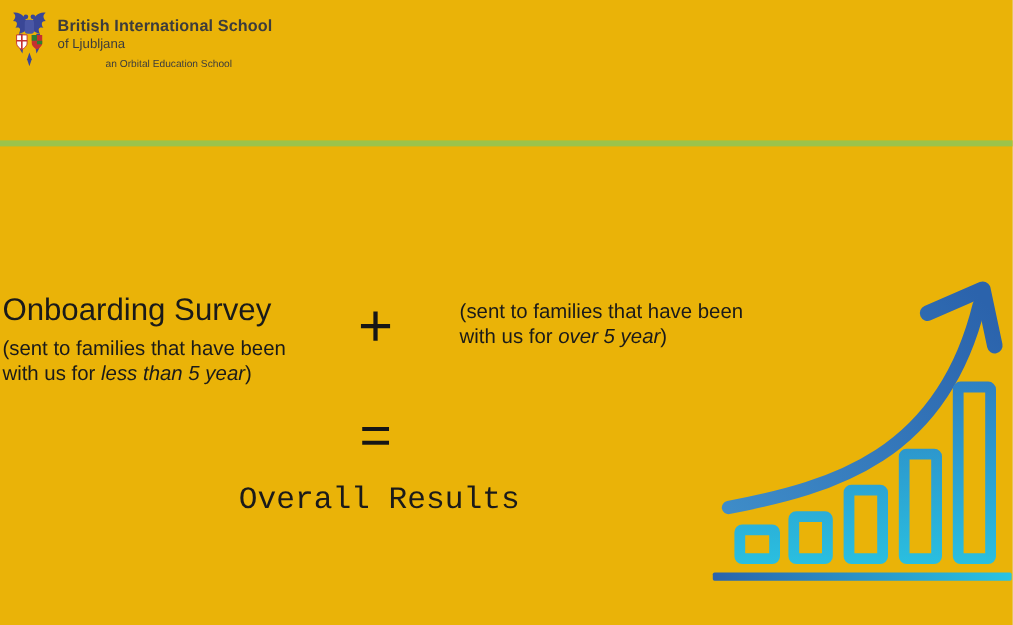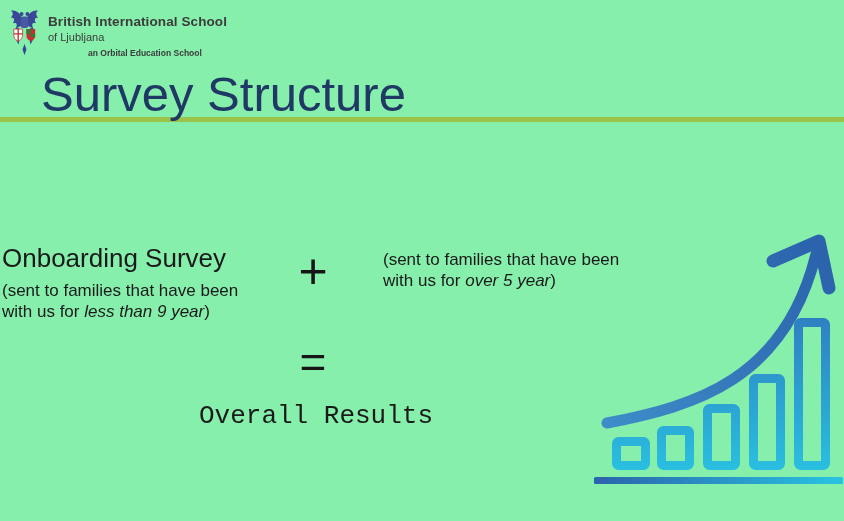--- a/index.html
+++ b/index.html
@@ -1,26 +1,26 @@
 <!DOCTYPE html>
 <html style="--title-navy: #1F3864; --divider-green: #9BC34A; --header-gray: #3C3C3C; --text-black: #1A1A1A; --chart-blue: #2F7FC1; --chart-cyan: #29C4E2; --arrow-blue-light: #3E8CC8; --arrow-blue-dark: #2B63AC;"><head>
 <meta charset="utf-8">
 <style>
   html,body{margin:0;padding:0;background:#e8e8e8;}
   .slide{
-    position:relative;width:844px;height:521px;background:#86efac;
+    position:relative;width:844px;height:521px;background:#eab308;
     font-family:"Liberation Sans",sans-serif;overflow:hidden;color:#1a1a1a;
   }
   
   .school-header{position:absolute;top:7px;left:8px;display:flex;gap:7px;}
   .crest{width:33px;height:50px;flex:0 0 auto;}
   .school-text{padding-top:8px;line-height:1;}
   .school-name{font-size:13.5px;font-weight:bold;color:var(--header-gray,#3c3c3c);letter-spacing:.1px;}
   .school-location{font-size:11px;color:var(--header-gray,#3c3c3c);margin-top:3px;}
-  .school-tagline{font-size:8.5px;font-weight:bold;color:var(--header-gray,#3c3c3c);margin-top:6px;padding-left:40px;}
+  .school-tagline{font-size:8.5px;font-weight:normal;color:var(--header-gray,#3c3c3c);margin-top:6px;padding-left:40px;}
   
   .page-title{
     position:absolute;left:41px;top:66px;margin:0;font-weight:400;
     font-size:49px;line-height:1.15;color:var(--title-navy,#1F3864);letter-spacing:0;
     z-index:2;
   }
   .divider{position:absolute;left:0;top:117px;width:844px;height:5px;background:var(--divider-green,#9BC34A);z-index:1;}
   
   .col{position:absolute;width:250px;}
   .col-onboarding{left:2px;top:243px;}
@@ -66,26 +66,25 @@
 
       <path d="M17 37 L19 43 L17 49 L15 43 Z" fill="#3A4796"></path>
     </svg>
     <div class="school-text">
       <div class="school-name">British International School</div>
       <div class="school-location">of Ljubljana</div>
       <div class="school-tagline">an Orbital Education School</div>
     </div>
   </div>
 
-  <h1 class="page-title">Survey Structure</h1>
   <div class="divider"></div>
 
   <div class="col col-onboarding">
     <h2 class="survey-title">Onboarding Survey</h2>
-    <p class="survey-sub"><span>(sent to families that have been</span><br><span>with us for </span><em>less than 9 year</em><span>)</span></p>
+    <p class="survey-sub"><span>(sent to families that have been</span><br><span>with us for </span><em>less than 5 year</em><span>)</span></p>
   </div>
 
   <div class="operator op-plus">+</div>
 
   <div class="col col-parent">
     <p class="survey-sub"><span>(sent to families that have been</span><br><span>with us for </span><em>over 5 year</em><span>)</span></p>
   </div>
 
   <div class="operator op-equals">=</div>
 

